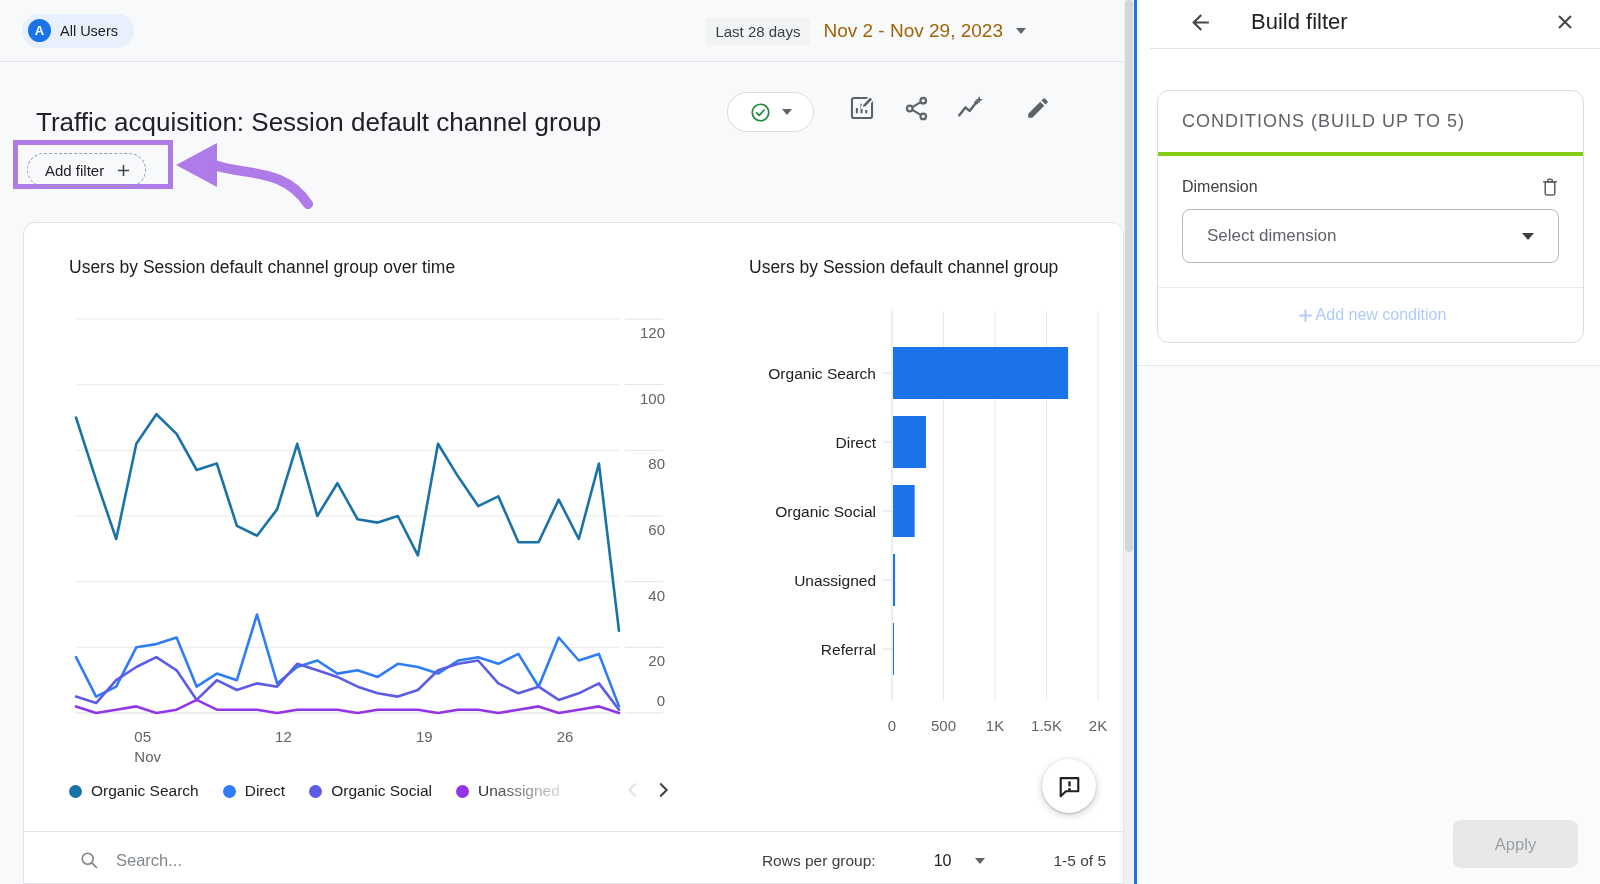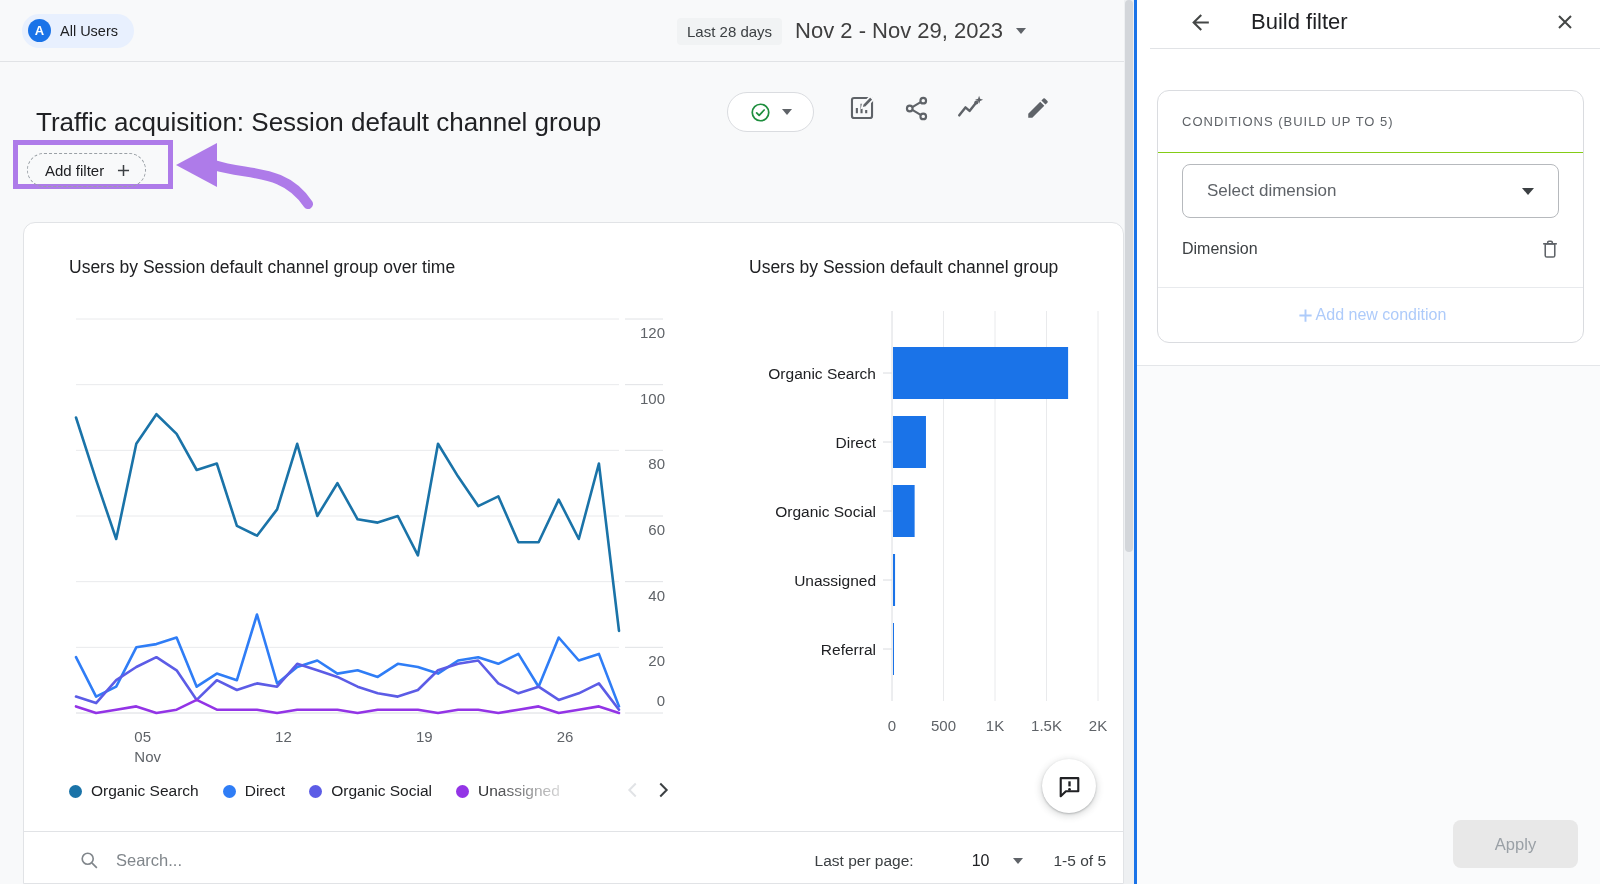--- a/index.html
+++ b/index.html
@@ -10,21 +10,21 @@
   #topbar{position:absolute;left:0;top:0;width:1124px;height:62px;border-bottom:1px solid #e1e3e6;
     display:flex;align-items:center;padding-left:22px;box-sizing:border-box;gap:16px;}
   .chip-all-users{display:flex;align-items:center;gap:9px;background:#e8f0fe;border-radius:17px;
     height:34px;padding:0 16px 0 6px;font-size:14.5px;font-weight:500;color:#202124;cursor:pointer;}
   .avatar{width:23px;height:23px;border-radius:50%;background:#1a73e8;color:#fff;display:flex;
     align-items:center;justify-content:center;font-size:13px;font-weight:700;}
   .chip-dashed{display:flex;align-items:center;gap:8px;border:1px dashed #9aa0a6;border-radius:18px;
     height:34px;padding:0 12px 0 16px;font-size:14.5px;font-weight:500;color:#3c4043;cursor:pointer;background:transparent;}
   #date-group{position:absolute;right:98px;top:0;height:62px;display:flex;align-items:center;gap:13px;}
   .date-preset{background:#f1f3f4;border-radius:4px;padding:5px 10px;font-size:15px;font-weight:500;color:#3c4043;}
-  .date-range{font-size:22px;color:#404040;}
+  .date-range{font-size:19px;color:#a16207;}
   .caret{width:0;height:0;border-left:5px solid transparent;border-right:5px solid transparent;
     border-top:6px solid #5f6368;display:inline-block;}
   
   #page-title{position:absolute;left:24px;top:95px;font-size:26px;font-weight:400;color:#202124;
     margin:12px;white-space:nowrap;}
   #title-badge{position:absolute;left:727px;top:92px;width:85px;height:38px;border:1px solid #dadce0;
     border-radius:20px;background:#fff;display:flex;align-items:center;justify-content:center;gap:10px;cursor:pointer;}
   #toolbar{position:absolute;left:848px;top:94px;display:flex;align-items:center;gap:26px;}
   .tool-btn{width:28px;height:28px;display:flex;align-items:center;justify-content:center;cursor:pointer;}
   
@@ -58,36 +58,36 @@
     box-shadow:0 1px 2px rgba(60,64,67,.3),0 2px 6px 2px rgba(60,64,67,.15);display:flex;
     align-items:center;justify-content:center;cursor:pointer;}
   
   #search-row{position:absolute;left:0;top:608px;width:1101px;height:54px;border-top:1px solid #e1e3e6;
     display:flex;align-items:center;box-sizing:border-box;padding:4px 19px 0 55px;background:#fff;}
   #search-input{border:none;outline:none;background:transparent;font-size:16.5px;color:#202124;
     margin-left:13px;width:300px;font-family:"Liberation Sans",sans-serif;}
   #search-input::placeholder{color:#80868b;}
   #footer-right{margin-left:auto;display:flex;align-items:center;gap:14px;font-size:15.5px;color:#3c4043;}
   #rows-select{display:flex;align-items:center;gap:24px;cursor:pointer;font-size:16px;color:#202124;margin-left:44px;}
-  #range-label{margin-left:16px;}
+  #range-label{margin-left:54px;}
   
   #scroll-track{position:absolute;left:1124px;top:0;width:10px;height:884px;background:#eef0f2;}
   #scroll-thumb{position:absolute;left:1125px;top:0;width:8px;height:552px;background:#d3d6da;border-radius:4px;}
   #panel-border{position:absolute;left:1134px;top:0;width:3px;height:884px;background:#1a73e8;}
   
   #panel{position:absolute;left:1137px;top:0;width:463px;height:884px;background:#fff;}
   #panel-header{position:absolute;left:13px;top:0;width:100%;height:49px;display:flex;align-items:center;
     border-bottom:1px solid #e1e3e6;box-sizing:border-box;padding:0 36px 4px 38px;}
   #panel-title{font-size:22px;color:#202124;margin-left:38px;font-weight:400;}
   #panel-close{margin-left:auto;cursor:pointer;display:flex;}
   #back-btn{cursor:pointer;display:flex;}
   #cond-card{position:absolute;left:20px;top:90px;width:427px;height:253px;border:1px solid #dadce0;
     border-radius:12px;box-sizing:border-box;background:#fff;}
-  #cond-header{height:61px;display:flex;align-items:center;padding:0 24px;border-bottom:1px solid #84cc16;
-    font-size:13px;letter-spacing:1px;color:#5f6368;}
+  #cond-header{height:61px;display:flex;align-items:center;padding:0 24px;border-bottom:4px solid #84cc16;
+    font-size:18px;letter-spacing:1px;color:#5f6368;}
   #dim-row{display:flex;align-items:center;justify-content:space-between;padding:20px 22px 0 24px;}
   #dim-label{font-size:16px;color:#3c4043;}
   #select-box{margin:11px 24px 0 24px;height:54px;border:1px solid #b6b9bd;border-radius:8px;
     display:flex;align-items:center;padding:0 24px;box-sizing:border-box;cursor:pointer;}
   #select-placeholder{font-size:17px;color:#5f6368;flex:1;}
   .caret-dark{width:0;height:0;border-left:6px solid transparent;border-right:6px solid transparent;
     border-top:7px solid #3c4043;}
   #add-cond{position:absolute;left:0;bottom:0;width:100%;height:55px;border-top:1px solid #e8eaed;
     display:flex;align-items:center;justify-content:center;color:#aecbfa;font-size:16px;
     font-weight:500;box-sizing:border-box;cursor:default;text-align:center;}
@@ -278,21 +278,21 @@
 
     <div id="search-row">
       <svg width="22" height="22" viewBox="0 0 24 24">
         <g fill="none" stroke="#80868b" stroke-width="1.8">
           <circle cx="9.5" cy="9.5" r="6"></circle>
             <path d="M14 14l5.5 5.5"></path>
           </g>
         </svg>
       <input id="search-input" placeholder="Search..." style="">
       <div id="footer-right">
-        <span>Last per page:</span>
+        <span>Rows per group:</span>
         <span id="rows-select">
           <span>10</span>
           <span class="caret"></span>
         </span>
         <span id="range-label">1-5 of 5</span>
       </div>
     </div>
   </div>
 </div>
 
@@ -310,36 +310,36 @@
     <span id="panel-title">Build filter</span>
     <div id="panel-close">
       <svg width="24" height="24" viewBox="0 0 24 24">
         <path fill="none" stroke="#444746" stroke-width="2" d="M6 6l12 12M18 6L6 18"></path>
         </svg>
     </div>
   </div>
 
   <div id="cond-card">
     <div id="cond-header">CONDITIONS (BUILD UP TO 5)</div>
-    <div id="select-box">
-      <span id="select-placeholder">Select dimension</span>
-      <span class="caret-dark"></span>
-    </div>
     <div id="dim-row">
       <span id="dim-label">Dimension</span>
       <span class="trash-btn">
         <svg width="22" height="22" viewBox="0 0 24 24">
           <g fill="none" stroke="#5f6368" stroke-width="1.7">
             <path d="M4.5 6.3h15"></path>
             <path d="M9.5 6V4.9c0-.7.6-1.3 1.3-1.3h2.4c.7 0 1.3.6 1.3 1.3V6"></path>
             <path d="M6.8 6.5h10.4V19a1.8 1.8 0 0 1-1.8 1.8H8.6A1.8 1.8 0 0 1 6.8 19V6.5z"></path>
           </g>
           </svg>
       </span>
     </div>
+    <div id="select-box">
+      <span id="select-placeholder">Select dimension</span>
+      <span class="caret-dark"></span>
+    </div>
     <div id="add-cond">
       <svg width="21" height="21" viewBox="0 0 24 24">
         <path stroke="#aecbfa" stroke-width="2.2" d="M12 5v14M5 12h14" fill="none"></path>
         </svg>
       <span>Add new condition</span>
     </div>
   </div>
 
   <div id="panel-divider"></div>
   <div id="panel-lower"></div>

